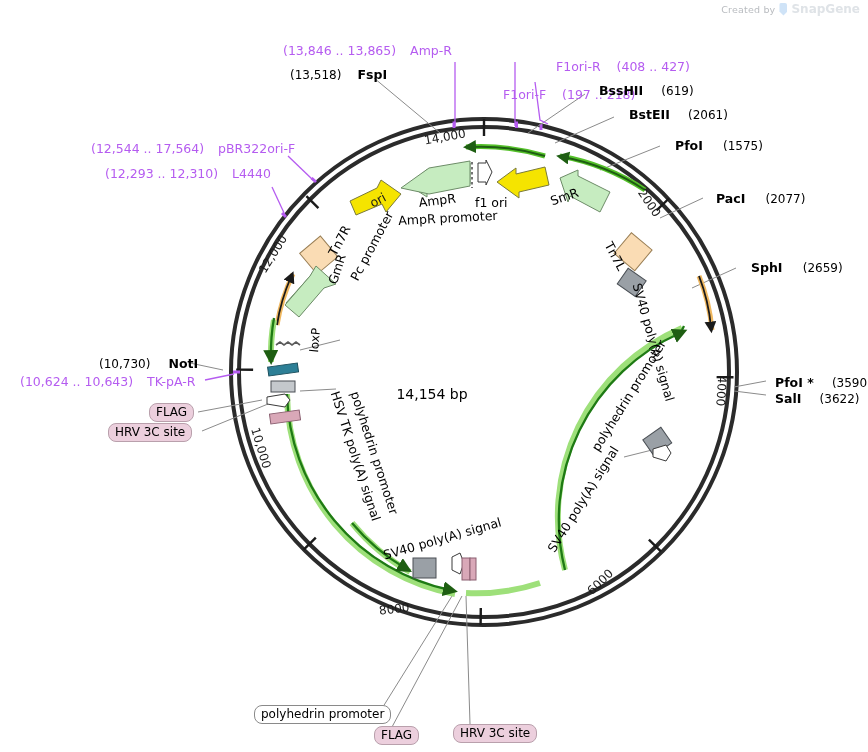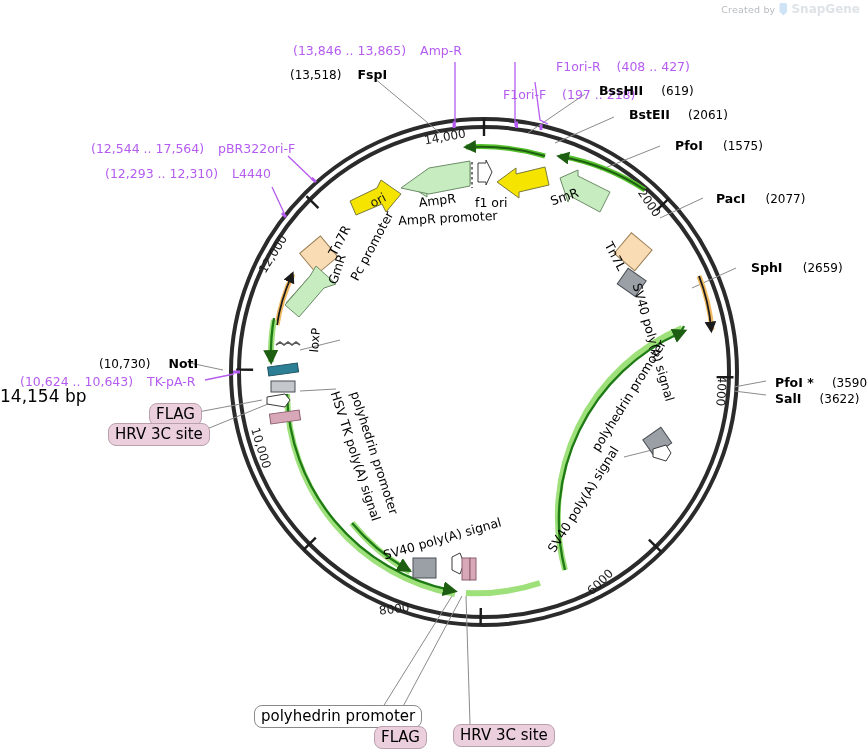--- a/index.html
+++ b/index.html
@@ -28,39 +28,39 @@
   
   .lbl{position:absolute;white-space:nowrap;line-height:1;}
   .enz{font-size:12.5px;font-weight:bold;color:#000;margin-top:24px;}
   .pos{font-size:12px;font-weight:normal;color:#000;}
   .primer{font-size:12.5px;color:#b55cf0;}
   .primer .rng{color:#b55cf0;}
   .ticklbl{font-size:12px;color:#1a1a1a;}
 
   
   .callout{
-    position:absolute;white-space:nowrap;font-size:15px;
+    position:absolute;white-space:nowrap;font-size:12px;
     padding:2px 6px;border-radius:8px;line-height:1.1;
   }
   .callout.pink{background:#eccfdd;border:1px solid #b9a0ac;color:#000;}
   .callout.plain{background:#ffffff;border:1px solid #8a8a8a;color:#000;}
 
   
   .feat{position:absolute;white-space:nowrap;font-size:12.5px;color:#000;
         transform-origin:0 0;line-height:1;}
   .feat.sm{font-size:12px;}
 
   
   #title{
     position:absolute;left:0;top:366px;width:868px;text-align:center;
     font-size:15px;font-weight:bold;color:#000;
   }
   #subtitle{
-    position:absolute;left:0;top:386px;width:864px;
-    font-size:17px;color:#000;
+    position:absolute;left:0;top:386px;width:864px;text-align:center;
+    font-size:14px;color:#000;
   }
 </style>
 </head>
 <body>
 
 <div id="stage">
 
   <div id="watermark">
     <span>Created by</span>
     <span class="sg-logo"></span>
@@ -239,21 +239,21 @@
     <g>
       <rect x="268" y="365" width="30" height="9" transform="rotate(-8 283 369)" fill="#2d7f96" stroke="#1a4e5c" stroke-width="1"></rect>
       <rect x="270" y="412" width="30" height="10" transform="rotate(-8 285 417)" fill="#d9a8b8" stroke="#8a5f70" stroke-width="1"></rect>
       <rect x="462" y="558" width="8" height="22" fill="#d9a8b8" stroke="#8a5f70" stroke-width="1"></rect>
       <rect x="470" y="558" width="6" height="22" fill="#d9a8b8" stroke="#8a5f70" stroke-width="1"></rect>
 
       <path d="M276,345 l4,-3 l4,3 l4,-3 l4,3 l4,-3 l4,3" fill="none" stroke="#5a5a5a" stroke-width="1.6"></path>
     </g>
   </svg>
 
-  <div class="lbl primer" style="left:293px;top:45px;">
+  <div class="lbl primer" style="left:283px;top:45px;">
     <span class="rng">(13,846 .. 13,865)</span>
     <span style="display:inline-block;width:6px"></span>
     <span>Amp-R</span>
   </div>
 
   <div class="lbl primer" style="left:503px;top:45px;margin-top:44px;">
     <span>F1ori-F</span>
     <span style="display:inline-block;width:8px"></span>
     <span class="rng">(197 .. 218)</span>
   </div>

